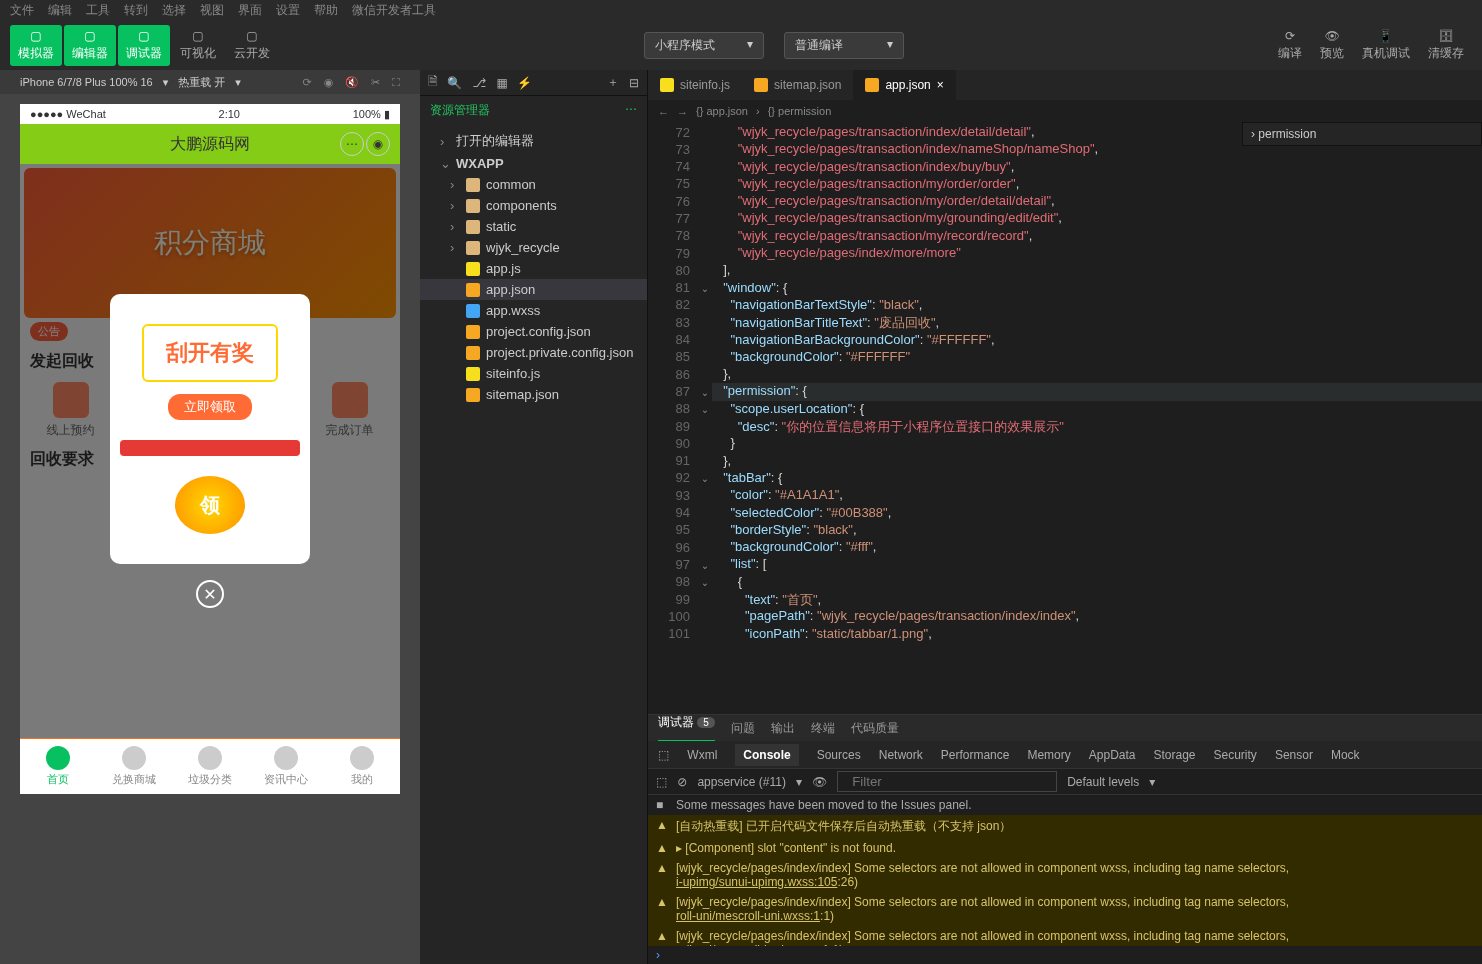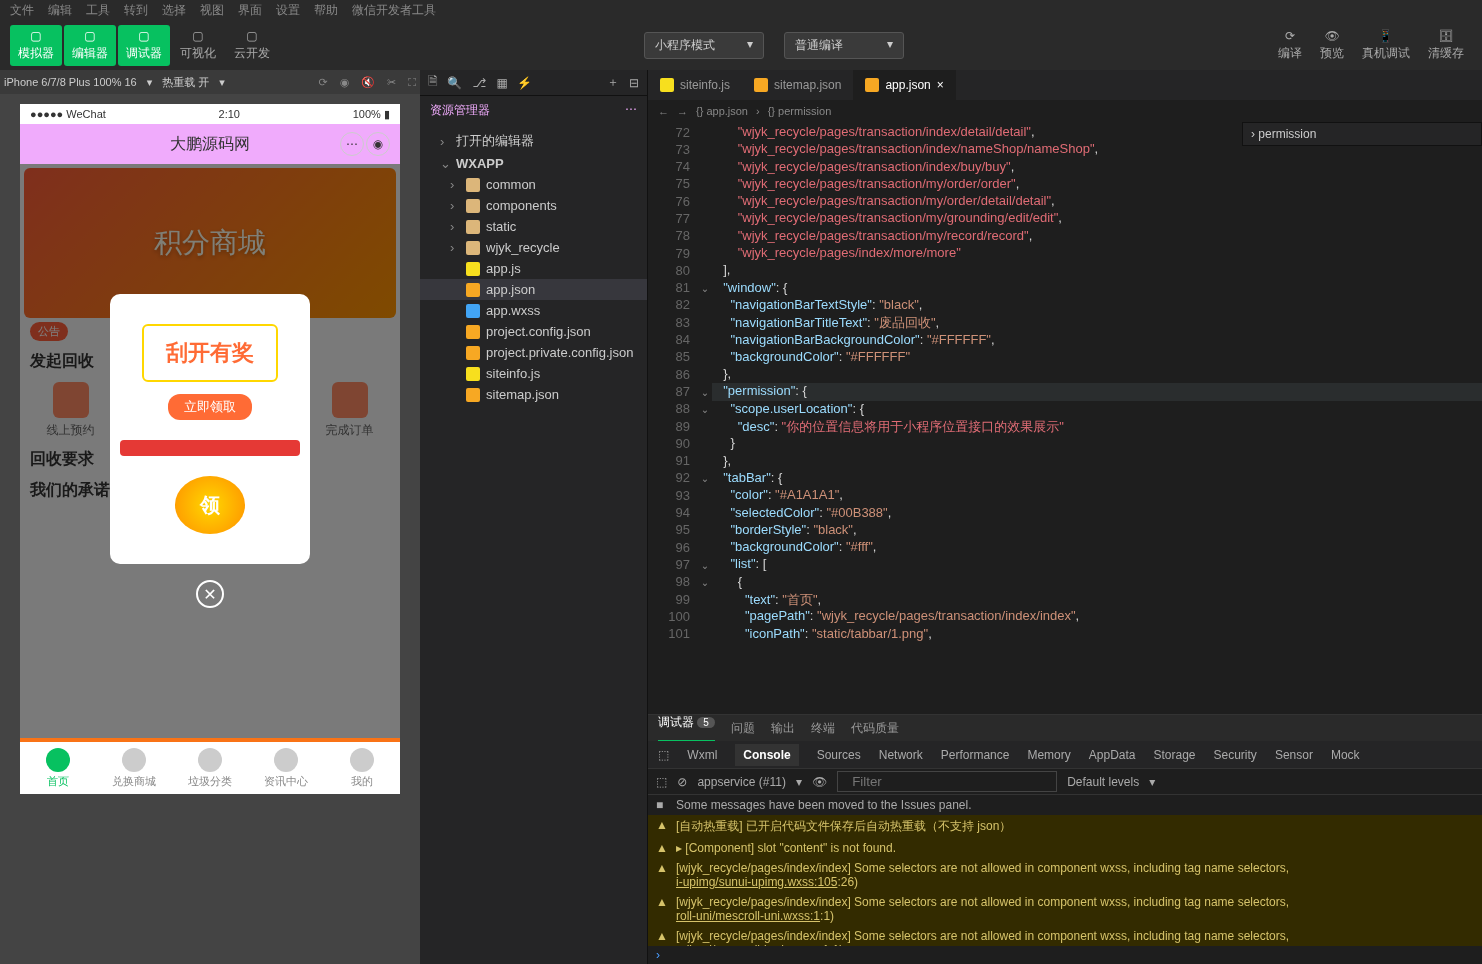--- a/index.html
+++ b/index.html
@@ -8,52 +8,52 @@
 .toolbar { height:50px; background:#2a2a2a; display:flex; align-items:center; padding:0 10px; gap:4px; justify-content:space-between; }
 .tb-left { display:flex; gap:2px; }
 .tb-btn { display:flex; flex-direction:column; align-items:center; gap:2px; padding:4px 8px; color:#aaa; cursor:pointer; }
 .tb-btn.green { background:#07c160; color:#fff; border-radius:3px; }
 .tb-center { display:flex; gap:20px; }
 .dropdown { background:#3a3a3a; border:1px solid #555; padding:4px 10px; color:#ccc; border-radius:3px; width:120px; display:flex; justify-content:space-between; }
 .tb-right { display:flex; gap:2px; }
 .main { display:flex; height:894px; }
 
 .simulator { width:420px; background:#444; display:flex; flex-direction:column; position:relative; }
-.sim-bar { height:24px; background:#3a3a3a; display:flex; align-items:center; color:#ccc; font-size:11px; padding:0 4px; gap:10px; }
+.sim-bar { height:24px; background:#3a3a3a; display:flex; align-items:center; color:#ccc; font-size:11px; padding:0 20px; gap:10px; }
 .sim-bar-r { margin-left:auto; display:flex; gap:12px; color:#888; }
 .phone { background:#fff; margin:0 auto; width:380px; height:690px; position:relative; margin-top:10px; display:flex; flex-direction:column; color:#333; }
 .phone-status { height:20px; background:#fff; display:flex; justify-content:space-between; padding:0 10px; font-size:11px; align-items:center; }
-.phone-nav { height:40px; display:flex; align-items:center; justify-content:center; background:#f0abfc; position:relative; }
+.phone-nav { height:40px; display:flex; align-items:center; justify-content:center; background:#84cc16; position:relative; }
 .phone-title { font-size:16px; color:#333; }
 .phone-capsule { position:absolute; right:10px; display:flex; gap:2px; }
 .capsule-btn { width:24px; height:24px; border:1px solid #ccc; border-radius:12px; display:flex; align-items:center; justify-content:center; }
 .phone-body { flex:1; background:#f5f5f5; position:relative; overflow:hidden; }
 .banner { height:150px; background:linear-gradient(135deg,#ff5e3a,#ff9500); margin:4px; border-radius:6px; display:flex; align-items:center; justify-content:center; font-size:28px; color:#ffe; font-weight:normal; text-shadow:0 2px 4px rgba(0,0,0,.3); }
 .notice { margin:4px 10px; display:flex; align-items:center; gap:6px; }
 .notice-badge { background:#ff5e3a; color:#fff; padding:2px 8px; border-radius:10px; font-size:11px; }
 .section-title { font-size:16px; font-weight:bold; margin:10px; color:#333; }
 .grid-row { display:flex; justify-content:space-around; margin:10px 0; }
 .grid-item { display:flex; flex-direction:column; align-items:center; gap:4px; font-size:12px; color:#666; }
 .grid-icon { width:36px; height:36px; background:#ff8a65; border-radius:6px; }
 .overlay { position:absolute; inset:0; background:rgba(0,0,0,.5); display:flex; flex-direction:column; align-items:center; justify-content:center; }
 .prize { width:200px; height:270px; background:#fff; border-radius:10px; display:flex; flex-direction:column; align-items:center; padding:30px 10px; }
 .prize-title { background:#fff; border:2px solid #ffd700; color:#ff6b35; font-size:22px; font-weight:bold; padding:12px 22px; border-radius:6px; }
 .prize-btn { background:#ff6b35; color:#fff; padding:4px 16px; border-radius:12px; margin-top:12px; font-size:13px; }
 .prize-ribbon { width:180px; height:20px; background:#e53935; margin-top:20px; border-radius:4px; }
 .coin { width:70px; height:70px; background:radial-gradient(circle,#ffd700,#ff8f00); border-radius:50%; margin-top:20px; display:flex; align-items:center; justify-content:center; color:#fff; font-size:20px; font-weight:bold; }
 .close-circle { margin-top:16px; width:28px; height:28px; border:2px solid #fff; border-radius:50%; display:flex; align-items:center; justify-content:center; color:#fff; font-size:16px; }
-.phone-tabbar { height:56px; background:#fff; display:flex; border-top:4px solid #f97316; }
+.phone-tabbar { height:56px; background:#fff; display:flex; border-top:1px solid #f97316; }
 .tab-item { flex:1; display:flex; flex-direction:column; align-items:center; justify-content:center; gap:2px; font-size:11px; color:#888; }
 .tab-item.active { color:#07c160; }
 .tab-icon { width:24px; height:24px; background:#ccc; border-radius:50%; }
 .tab-item.active .tab-icon { background:#07c160; }
 
 .explorer { width:228px; background:#252526; border-right:1px solid #111; display:flex; flex-direction:column; }
 .exp-hdr { height:26px; display:flex; align-items:center; padding:0 8px; gap:10px; color:#aaa; border-bottom:1px solid #111; }
-.exp-title { padding:6px 10px; font-size:12px; color:#f0abfc; display:flex; justify-content:space-between; }
+.exp-title { padding:6px 10px; font-size:12px; color:#22c55e; display:flex; justify-content:space-between; }
 .tree { padding:4px 0; font-size:13px; }
 .tree-item { padding:3px 4px 3px 20px; display:flex; align-items:center; gap:6px; color:#ccc; cursor:pointer; }
 .tree-item.l1 { padding-left:30px; }
 .tree-item.sel { background:#37373d; }
 .fi { width:14px; height:14px; display:inline-block; }
 .fi-folder { background:#dcb67a; border-radius:2px; }
 .fi-js { background:#f7df1e; border-radius:2px; }
 .fi-json { background:#f7a823; border-radius:2px; }
 .fi-css { background:#42a5f5; border-radius:2px; }
 .arrow { width:10px; display:inline-block; color:#888; }
@@ -210,21 +210,20 @@
             <div class="grid-item">
               <div class="grid-icon"></div>
               <span></span>
             </div>
             <div class="grid-item">
               <div class="grid-icon"></div>
               <span>完成订单</span>
             </div>
           </div>
         <div class="section-title">回收要求</div>
-        <div class="section-title">我们的承诺</div>
         <div class="overlay">
           <div class="prize">
             <div class="prize-title">刮开有奖</div>
             <div class="prize-btn">立即领取</div>
             <div class="prize-ribbon"></div>
             <div class="coin">领</div>
           </div>
           <div class="close-circle">✕</div>
         </div>
       </div>

